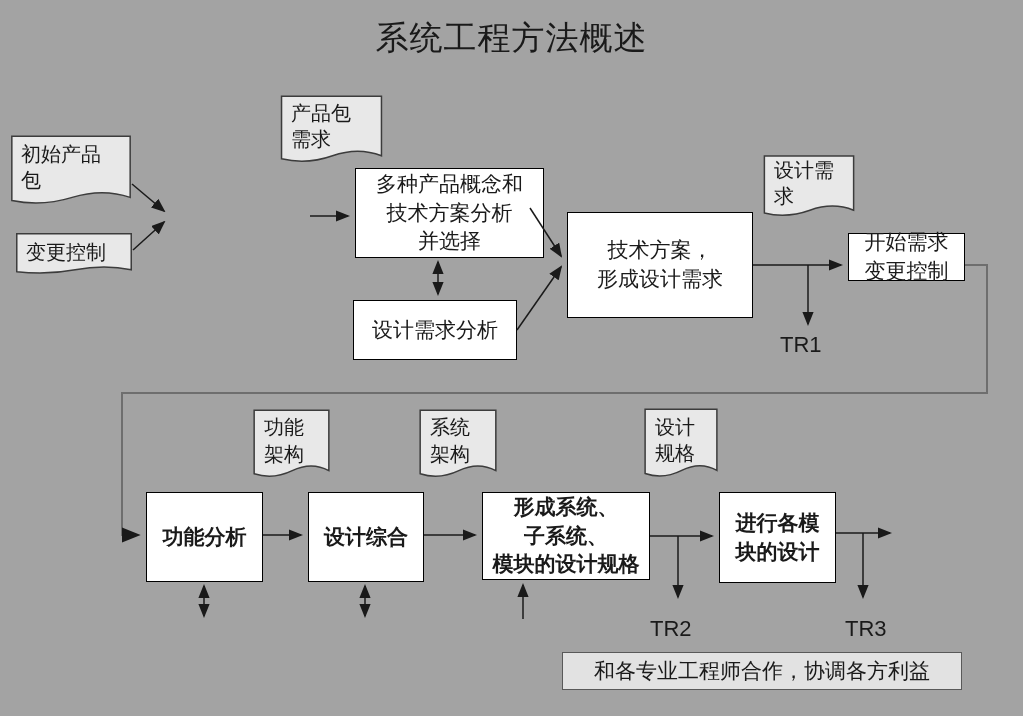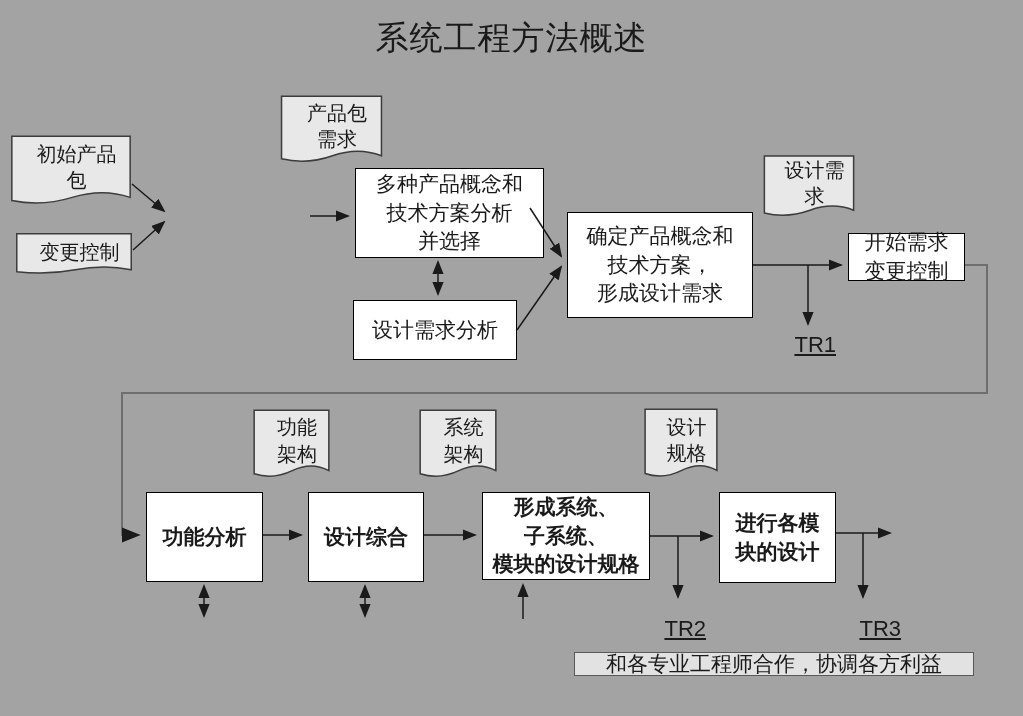--- a/index.html
+++ b/index.html
@@ -13,23 +13,23 @@
   .title{position:absolute;left:0;right:0;top:16px;text-align:center;
          font-size:33px;letter-spacing:1px;color:var(--text-color);}
   .node{position:absolute;box-sizing:border-box;background:#ffffff;
         border:1.5px solid var(--box-border);
         display:flex;flex-direction:column;align-items:center;justify-content:center;
         font-size:21px;line-height:1.36;text-align:center;}
   .node.bold{font-weight:bold;}
   .doc{position:absolute;}
   .doc .shape{position:absolute;left:0;top:0;width:100%;height:100%;display:block;}
   .doc .lbl{position:absolute;left:0;right:0;top:0;height:82%;
-        display:flex;flex-direction:column;align-items:center;justify-content:center;
+        display:flex;flex-direction:column;align-items:flex-start;justify-content:center;
         font-size:20px;line-height:1.32;text-align:center;padding-left:11px;}
-  .tr{position:absolute;width:56px;text-align:right;font-size:22px;text-decoration:underline;}
+  .tr{position:absolute;width:56px;text-align:left;font-size:22px;}
   .note{position:absolute;box-sizing:border-box;background:var(--note-fill);
         border:1.8px solid var(--note-border);
         display:flex;align-items:center;justify-content:center;font-size:21px;}
   #wires{position:absolute;left:0;top:0;width:1023px;height:716px;z-index:5;pointer-events:none;}
   .node,.doc,.tr,.note{z-index:2;}
   #wires line,#wires polyline{stroke:var(--line-color);stroke-width:1.5;fill:none;}
   #wires .feedback{stroke:var(--feedback-line);stroke-width:2;}
 </style>
 </head>
 <body>
@@ -112,21 +112,20 @@
     <span>多种产品概念和</span>
     <span>技术方案分析</span>
     <span>并选择</span>
   </div>
 
   <div class="node" style="left:353px;top:300px;width:164px;height:60px">
     <span>设计需求分析</span>
   </div>
 
   <div class="node" style="left:567px;top:212px;width:186px;height:106px">
-    <span>确定产品概念和</span>
     <span>技术方案，</span>
     <span>形成设计需求</span>
   </div>
 
   <div class="node" style="left:848px;top:233px;width:117px;height:48px">
     <span>开始需求</span>
     <span>变更控制</span>
   </div>
 
   <div class="node bold" style="left:146px;top:492px;width:117px;height:90px">
@@ -146,21 +145,21 @@
   <div class="node bold" style="left:719px;top:492px;width:117px;height:91px">
     <span>进行各模</span>
     <span>块的设计</span>
   </div>
 
 
   <div class="tr" style="left:780px;top:332px">TR1</div>
   <div class="tr" style="left:650px;top:616px">TR2</div>
   <div class="tr" style="left:845px;top:616px">TR3</div>
 
-  <div class="note" style="left:574px;top:652px;width:400px;height:24px">和各专业工程师合作，协调各方利益</div>
+  <div class="note" style="left:562px;top:652px;width:400px;height:38px">和各专业工程师合作，协调各方利益</div>
 
   <svg id="wires">
     <defs>
       <marker id="ah" viewBox="0 0 10 8" markerWidth="9.5" markerHeight="7.6" refX="8.6" refY="4" orient="auto-start-reverse">
         <path d="M0,0 L10,4 L0,8 Z" style="fill:var(--line-color)"></path>
       </marker>
     </defs>
     <line x1="132" y1="184" x2="164" y2="211" marker-end="url(#ah)"></line>
     <line x1="133" y1="250" x2="164" y2="222" marker-end="url(#ah)"></line>
     <line x1="310" y1="216" x2="348" y2="216" marker-end="url(#ah)"></line>

